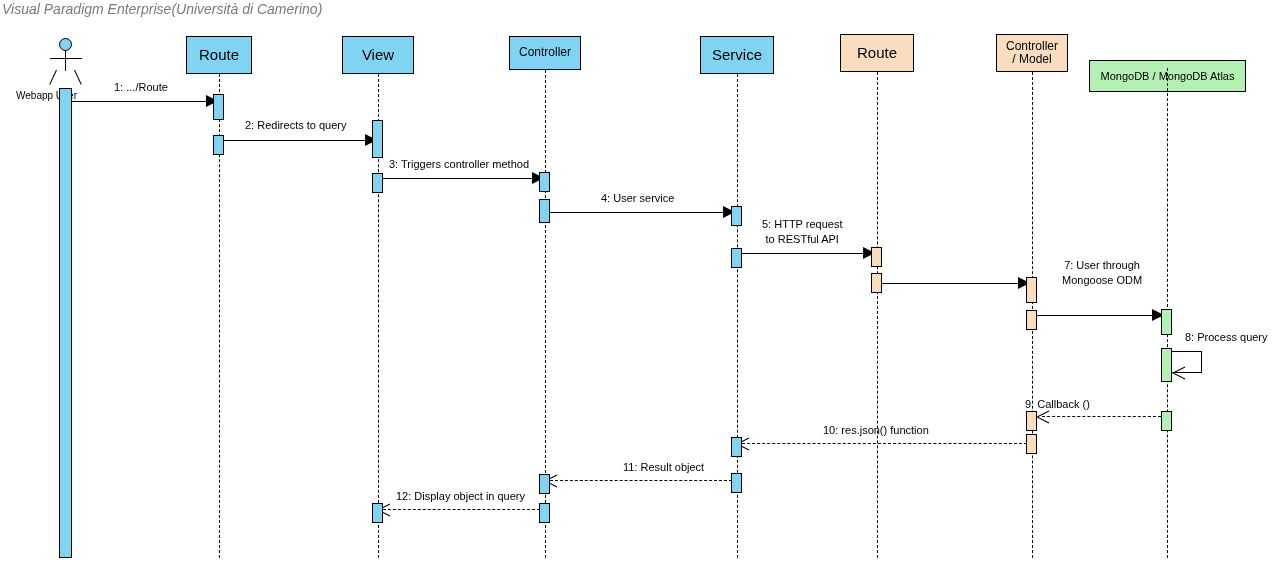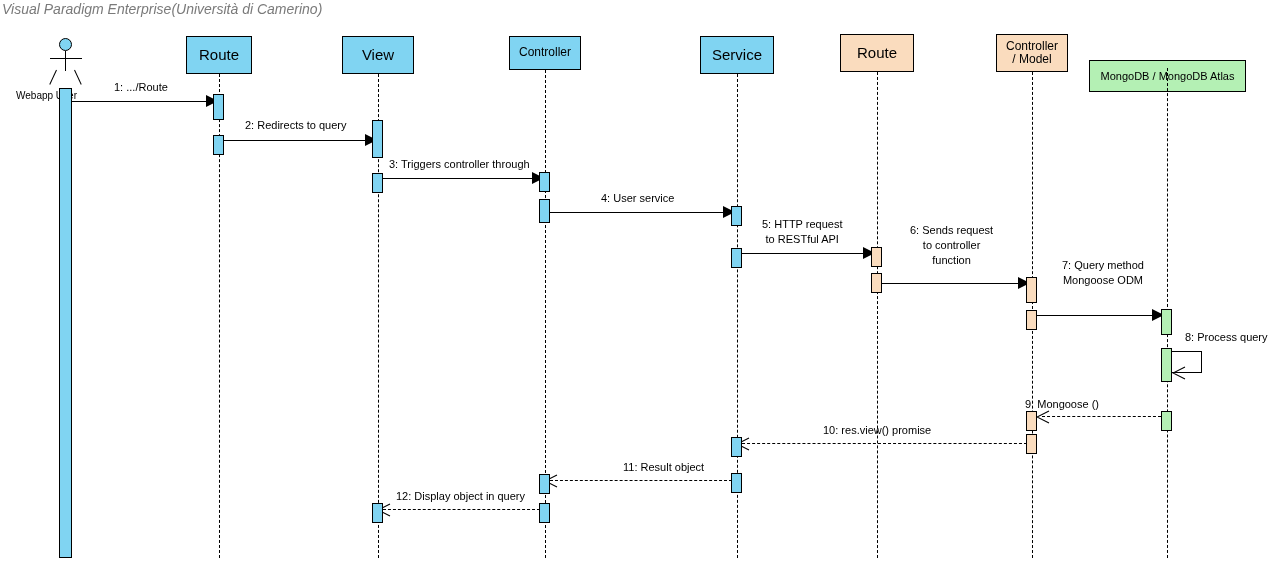--- a/index.html
+++ b/index.html
@@ -163,78 +163,75 @@
 
   <div class="activation blue" style="left:213px; top:135px; width:11px; height:20px;"></div>
   <div class="msg-line" style="left:224px; top:140px; width:149px;"></div>
   <div class="arrow-solid" style="left:365px; top:134px;"></div>
   <div class="msg-label" style="left:245px; top:118px;">2: Redirects to query</div>
   <div class="activation blue" style="left:372px; top:120px; width:11px; height:38px;"></div>
 
   <div class="activation blue" style="left:372px; top:173px; width:11px; height:20px;"></div>
   <div class="msg-line" style="left:383px; top:178px; width:157px;"></div>
   <div class="arrow-solid" style="left:532px; top:172px;"></div>
-  <div class="msg-label" style="left:389px; top:157px;">3: Triggers controller through</div>
+  <div class="msg-label" style="left:389px; top:157px;">3: Triggers controller method</div>
   <div class="activation blue" style="left:539px; top:172px; width:11px; height:20px;"></div>
 
   <div class="activation blue" style="left:539px; top:199px; width:11px; height:24px;"></div>
   <div class="msg-line" style="left:550px; top:212px; width:181px;"></div>
   <div class="arrow-solid" style="left:723px; top:206px;"></div>
   <div class="msg-label" style="left:601px; top:191px;">4: User service</div>
   <div class="activation blue" style="left:731px; top:206px; width:11px; height:20px;"></div>
 
   <div class="activation blue" style="left:731px; top:248px; width:11px; height:20px;"></div>
   <div class="msg-line" style="left:742px; top:253px; width:130px;"></div>
   <div class="arrow-solid" style="left:863px; top:247px;"></div>
   <div class="msg-label" style="left:762px; top:217px; white-space:pre-line;">5: HTTP request
 to RESTful API</div>
   <div class="activation orange" style="left:871px; top:247px; width:11px; height:20px;"></div>
 
   <div class="activation orange" style="left:871px; top:273px; width:11px; height:20px;"></div>
   <div class="msg-line" style="left:882px; top:283px; width:145px;"></div>
   <div class="arrow-solid" style="left:1018px; top:277px;"></div>
-  <div class="msg-label" style="left:910px; top:223px; white-space:pre-line;">6: Sends request
-to controller
-function</div>
   <div class="activation orange" style="left:1026px; top:277px; width:11px; height:26px;"></div>
 
   <div class="activation orange" style="left:1026px; top:310px; width:11px; height:20px;"></div>
   <div class="msg-line" style="left:1037px; top:315px; width:124px;"></div>
   <div class="arrow-solid" style="left:1152px; top:309px;"></div>
-  <div class="msg-label" style="left:1062px; top:258px; white-space:pre-line;">7: Query method
+  <div class="msg-label" style="left:1062px; top:258px; white-space:pre-line;">7: User through
 Mongoose ODM</div>
   <div class="activation green" style="left:1161px; top:309px; width:11px; height:26px;"></div>
 
   <div class="activation green" style="left:1161px; top:348px; width:11px; height:34px;"></div>
   <div class="self-loop" style="left:1172px; top:351px; width:30px; height:22px;"></div>
   <div class="arrow-open" style="left:1172px; top:366px;">
     <svg width="14" height="14" viewBox="0 0 14 14">
         <polyline points="13,1 1,7 13,13" fill="none" stroke="#000" stroke-width="1.1"></polyline>
       </svg>
   </div>
   <div class="msg-label" style="left:1185px; top:330px;">8: Process query</div>
 
   <div class="activation green" style="left:1161px; top:411px; width:11px; height:20px;"></div>
   <div class="msg-line ret" style="left:1042px; top:416px; width:119px;"></div>
   <div class="arrow-open" style="left:1036px; top:410px;">
     <svg width="14" height="14" viewBox="0 0 14 14">
         <polyline points="13,1 1,7 13,13" fill="none" stroke="#000" stroke-width="1.1"></polyline>
       </svg>
   </div>
-  <div class="msg-label" style="left:1025px; top:397px;">9: Mongoose ()</div>
+  <div class="msg-label" style="left:1025px; top:397px;">9: Callback ()</div>
   <div class="activation orange" style="left:1026px; top:411px; width:11px; height:20px;"></div>
 
   <div class="activation orange" style="left:1026px; top:434px; width:11px; height:20px;"></div>
   <div class="msg-line ret" style="left:742px; top:443px; width:285px;"></div>
   <div class="arrow-open" style="left:736px; top:437px;">
     <svg width="14" height="14" viewBox="0 0 14 14">
         <polyline points="13,1 1,7 13,13" fill="none" stroke="#000" stroke-width="1.1"></polyline>
       </svg>
   </div>
-  <div class="msg-label" style="left:823px; top:423px;">10: res.view() promise</div>
+  <div class="msg-label" style="left:823px; top:423px;">10: res.json() function</div>
   <div class="activation blue" style="left:731px; top:437px; width:11px; height:20px;"></div>
 
   <div class="activation blue" style="left:731px; top:473px; width:11px; height:20px;"></div>
   <div class="msg-line ret" style="left:550px; top:480px; width:182px;"></div>
   <div class="arrow-open" style="left:544px; top:474px;">
     <svg width="14" height="14" viewBox="0 0 14 14">
         <polyline points="13,1 1,7 13,13" fill="none" stroke="#000" stroke-width="1.1"></polyline>
       </svg>
   </div>
   <div class="msg-label" style="left:594px; top:460px;margin-left:29px;">11: Result object</div>

